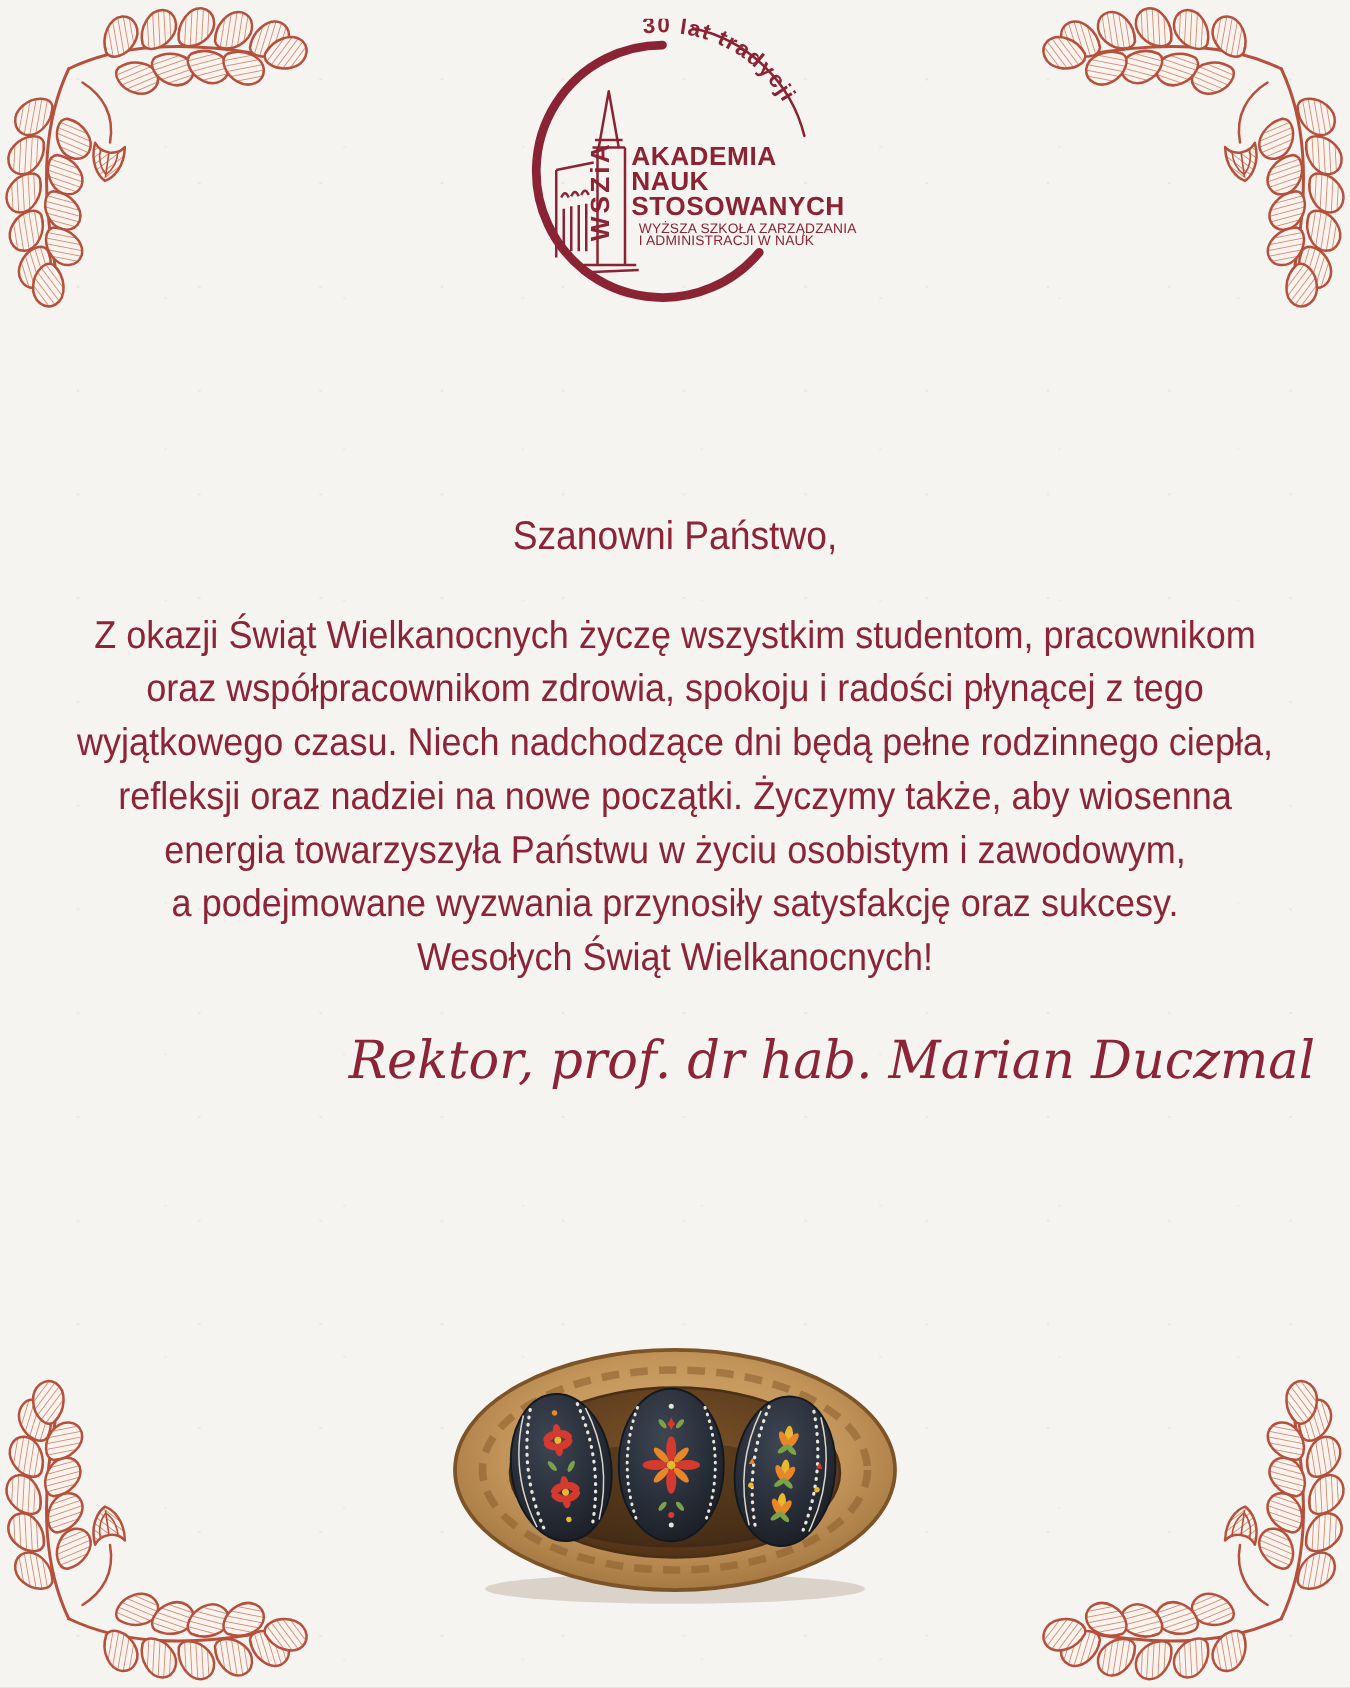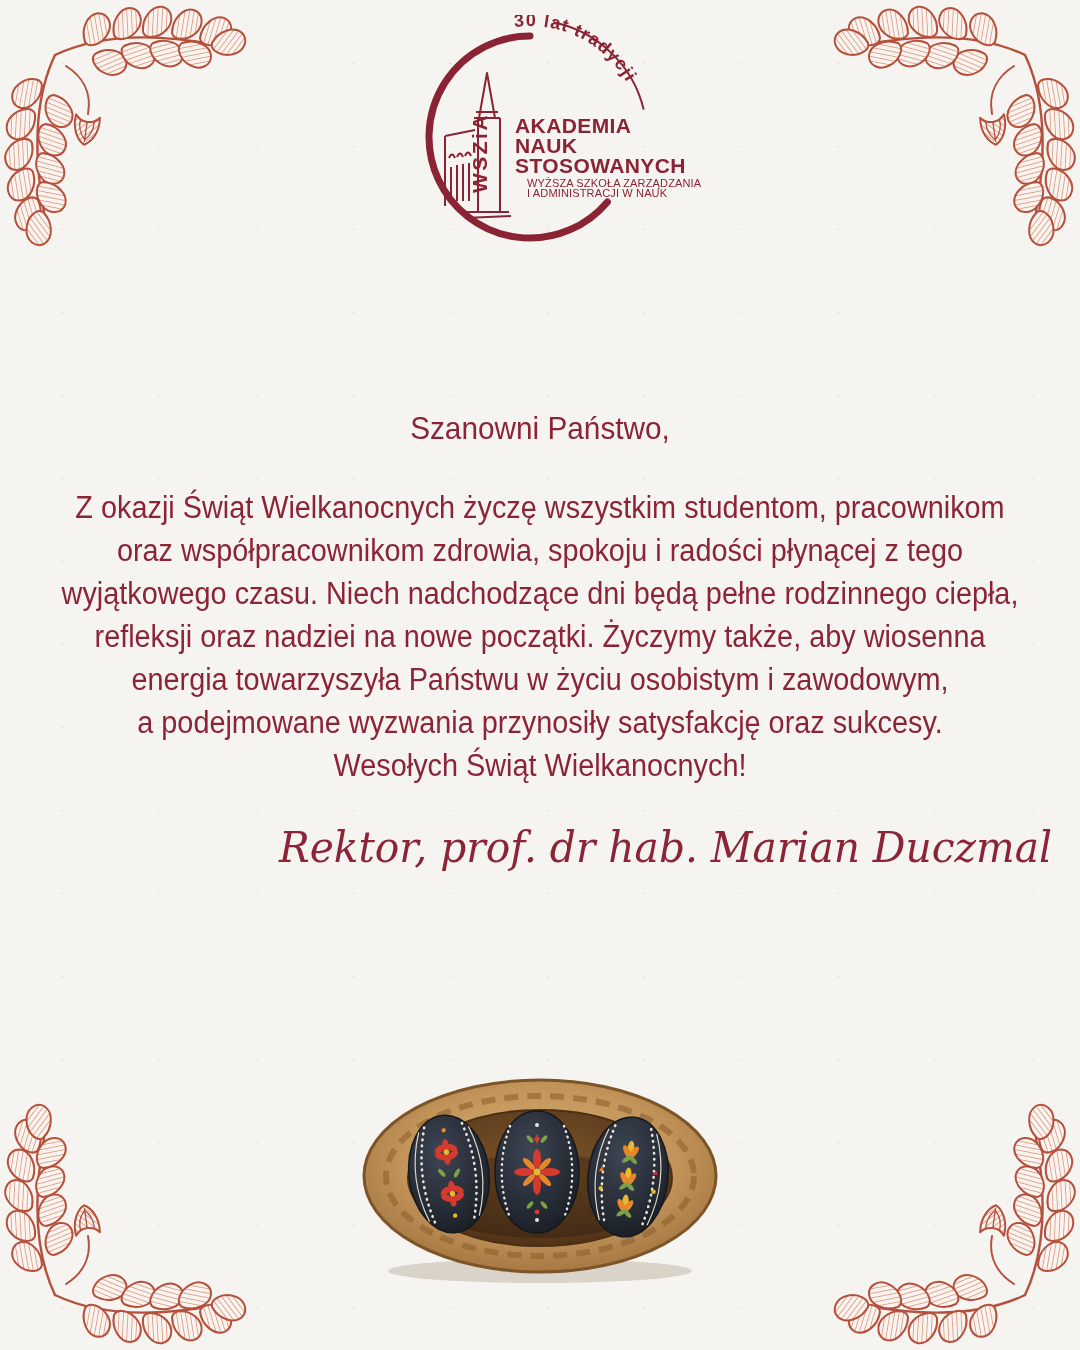--- a/index.html
+++ b/index.html
@@ -14,26 +14,26 @@
     background-size:97px 83px, 143px 121px;
     background-position:14px 22px, 61px 57px;
     overflow:hidden;
     font-family:"Liberation Sans", sans-serif;
   }
   .overlay-svg{position:absolute;left:0;top:0;pointer-events:none;}
   
   .logo{position:absolute;left:395px;top:15px;width:330px;height:245px;}
   .logo svg{position:absolute;left:0;top:0;}
   .logo-name{
-    position:absolute;left:120px;top:101px;
+    position:absolute;left:110px;top:101px;
     color:#8a2333;font-weight:700;font-size:21px;line-height:20.2px;
     letter-spacing:.4px;white-space:nowrap;
   }
   .logo-sub{
-    position:absolute;left:132px;top:163px;
+    position:absolute;left:116px;top:163px;
     color:#8a2333;font-weight:400;font-size:11px;line-height:10.2px;
     letter-spacing:.15px;white-space:nowrap;
   }
   
   .salutation{
     position:absolute;left:0;top:408px;width:1080px;
     text-align:center;color:#8b2437;
     font-size:32px;line-height:40px;font-weight:400;
     transform:scaleX(.93);transform-origin:540px center;
     white-space:nowrap;

